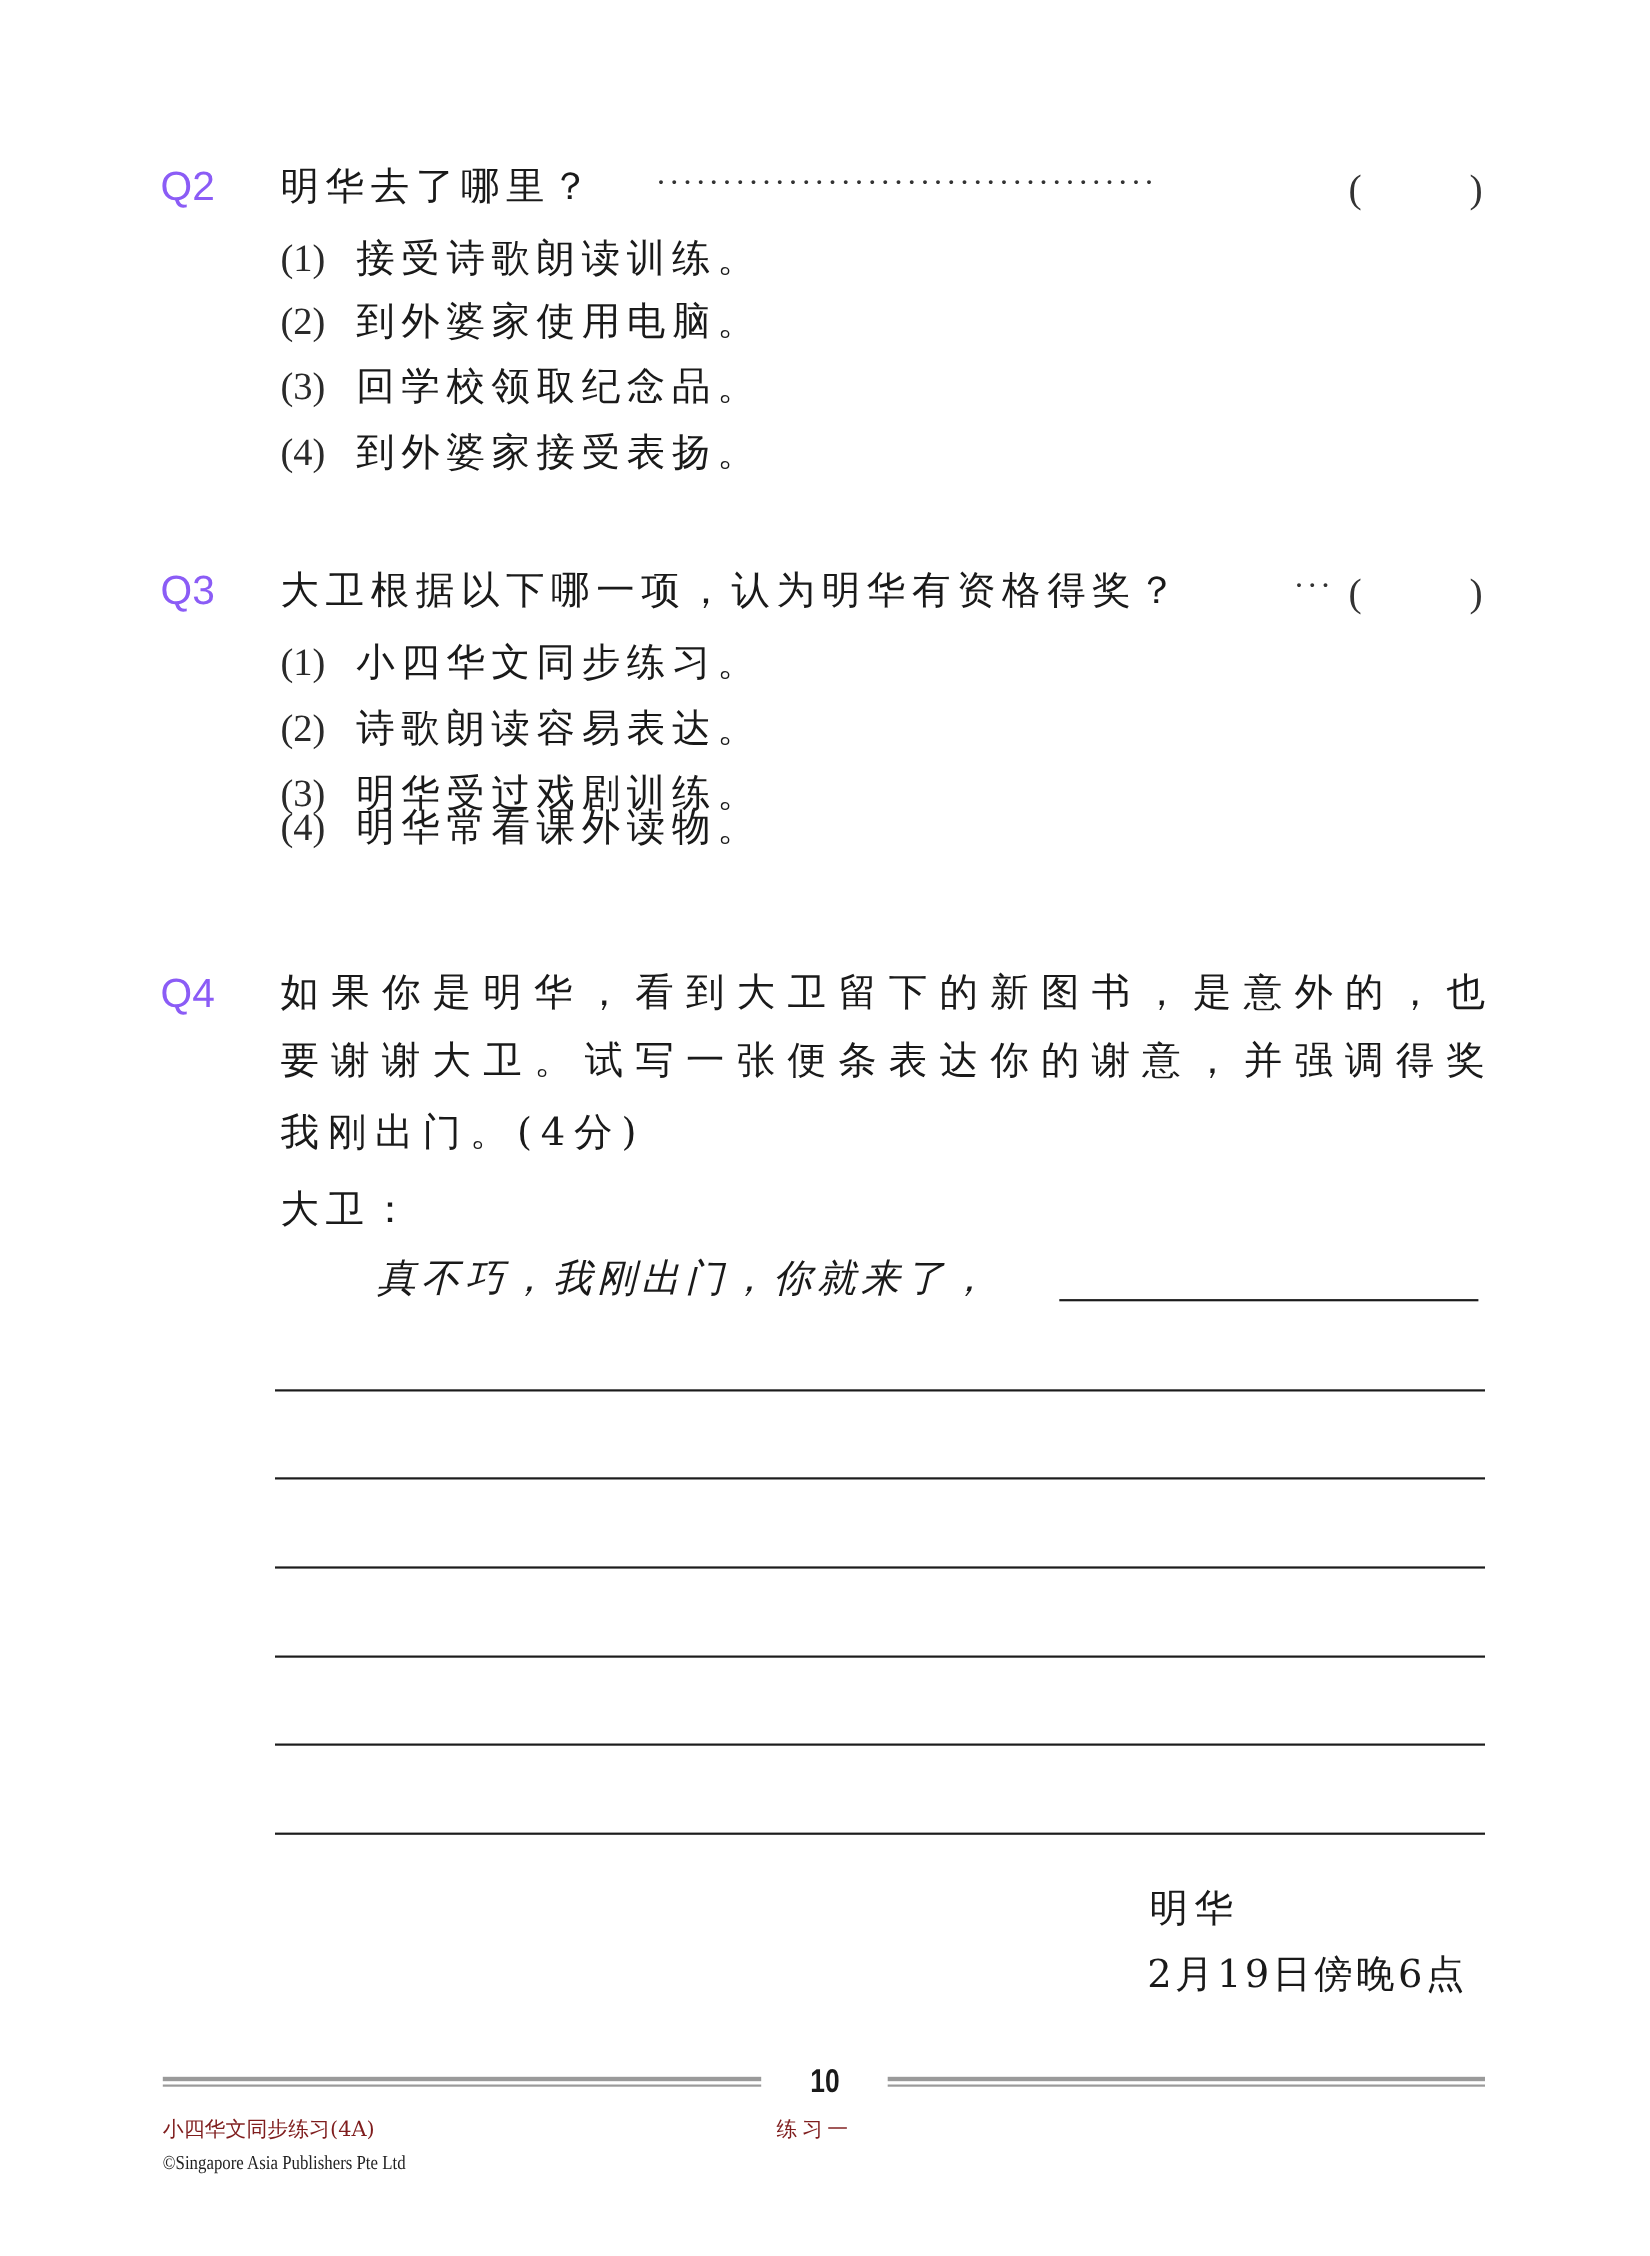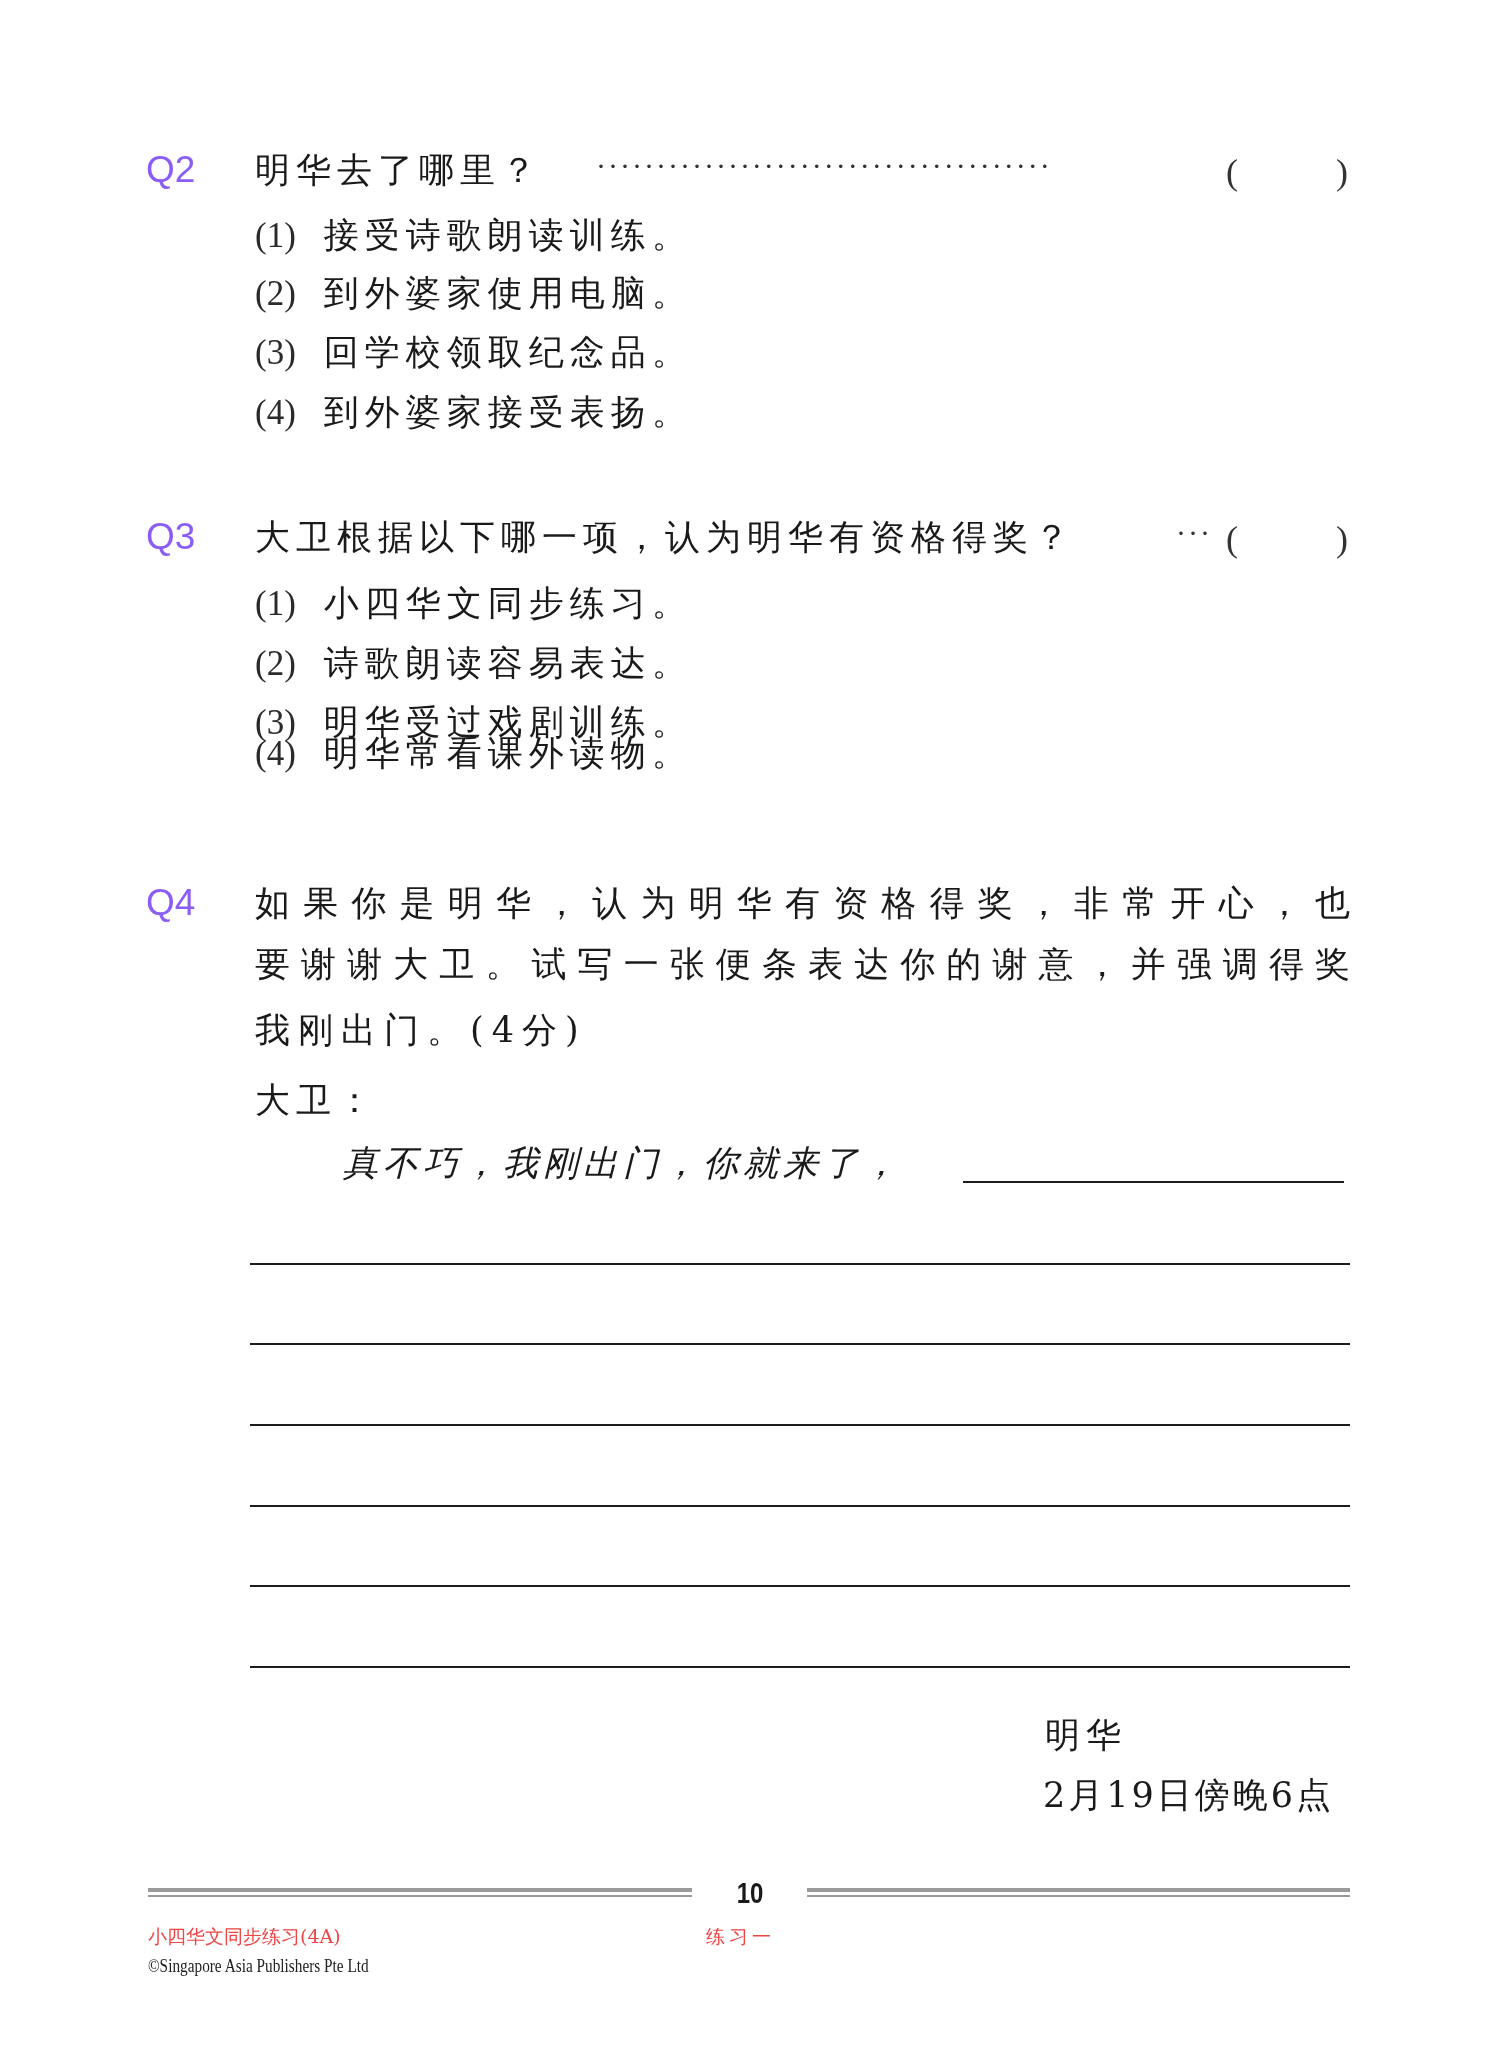--- a/index.html
+++ b/index.html
@@ -10,21 +10,21 @@
   .zh { font-size: 35px; line-height: 40px; height: 40px; letter-spacing: 6px; }
   .opt-num { font-family: "Liberation Serif", serif; font-size: 35px; line-height: 40px; letter-spacing: 0; color: #2a2a2a; }
   .dots { font-family: "Liberation Serif", serif; font-size: 30px; line-height: 40px; letter-spacing: 2px; color: #333; overflow: hidden; }
   .paren { font-family: "Liberation Serif", serif; font-size: 36px; line-height: 40px; color: #333; }
   .q4line { width: 1095px; text-align: justify; text-align-last: justify; letter-spacing: 0; }
   .rule { position: absolute; height: 2px; background: #1c1c1c; }
   .foot-rule { position: absolute; }
   .foot-rule .a { position: absolute; left: 0; right: 0; top: 0; height: 4px; background: #9a9a9a; }
   .foot-rule .b { position: absolute; left: 0; right: 0; top: 7px; height: 2px; background: #9a9a9a; }
   .pagenum { font-family: "Liberation Sans", sans-serif; font-weight: bold; font-size: 30px; line-height: 34px; transform: scaleX(0.8); transform-origin: center; }
-  .foot-text { font-size: 19px; line-height: 24px; color: #ef4444; }
+  .foot-text { font-size: 19px; line-height: 24px; color: #7f1d1d; }
   .foot-copy { font-family: "Liberation Serif", serif; font-size: 18px; line-height: 22px; color: #222; transform: scaleX(0.85); transform-origin: left; }
 </style>
 </head>
 <body>
 
 <div class="abs qlabel" style="left:146px; top:150px;">Q2</div>
 <div class="abs zh" style="left:255px; top:150px;">明华去了哪里？</div>
 <div class="abs dots" style="left:596px; top:146px; width:625px;">······································</div>
 <div class="abs paren" style="left:1226px; top:152px;">(</div>
 <div class="abs" style="left:1245px; top:152px; width:90px; height:40px;"></div>
@@ -57,21 +57,21 @@
   <span class="opt-num">(2)</span><span style="display:inline-block;width:28px;"></span><span>诗歌朗读容易表达。</span>
 </div>
 <div class="abs zh" style="left:255px; top:702px;">
   <span class="opt-num">(3)</span><span style="display:inline-block;width:28px;"></span><span>明华受过戏剧训练。</span>
 </div>
 <div class="abs zh" style="left:255px; top:733px;">
   <span class="opt-num">(4)</span><span style="display:inline-block;width:28px;"></span><span>明华常看课外读物。</span>
 </div>
 
 <div class="abs qlabel" style="left:146px; top:883px;">Q4</div>
-<div class="abs zh q4line" style="left:255px; top:883px;">如果你是明华，认为明华有资格得奖，非常开心，也</div>
+<div class="abs zh q4line" style="left:255px; top:883px;">如果你是明华，看到大卫留下的新图书，是意外的，也</div>
 <div class="abs zh q4line" style="left:255px; top:944px;">要谢谢大卫。试写一张便条表达你的谢意，并强调得奖</div>
 <div class="abs zh" style="left:255px; top:1010px; letter-spacing:8px;">我刚出门。(4分)</div>
 
 <div class="abs zh" style="left:255px; top:1080px;">大卫：</div>
 <div class="abs zh" style="left:343px; top:1143px; letter-spacing:5px;font-style:italic;">真不巧，我刚出门，你就来了，</div>
 <div class="rule" style="left:963px; top:1181px; width:381px;"></div>
 
 <div class="rule" style="left:250px; top:1263px; width:1100px;"></div>
 <div class="rule" style="left:250px; top:1343px; width:1100px;"></div>
 <div class="rule" style="left:250px; top:1424px; width:1100px;"></div>

